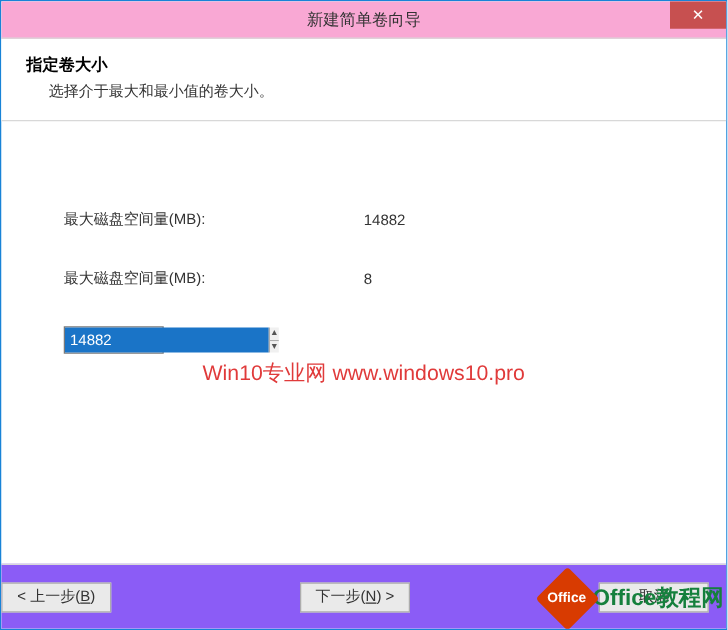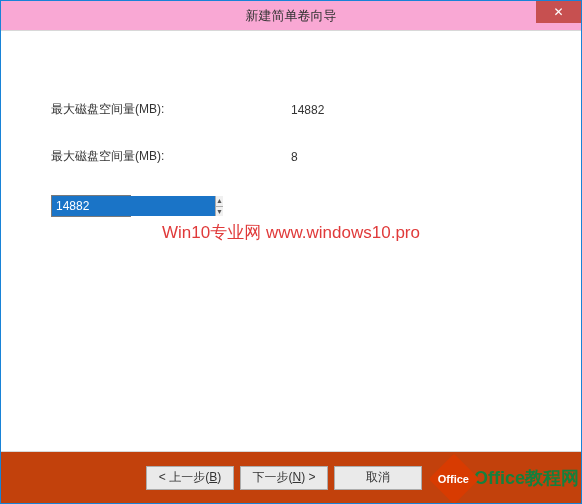--- a/index.html
+++ b/index.html
@@ -14,21 +14,21 @@
     .body-area { padding: 70px 40px 0 50px; position: relative; height: 330px; }
     .row { display: flex; align-items: center; margin-bottom: 30px; font-size: 12px; color: #333; }
     .row .label { width: 240px; }
     .row .value { }
     .spinner-wrap { display: flex; border: 1px solid #7a7a7a; height: 22px; width: 80px; }
     .spinner-input { flex: 1; border: none; outline: none; background: #1a74c7; color: #fff; font-size: 12px; padding: 0 4px; font-family: inherit; }
     .spinner-btns { width: 16px; display: flex; flex-direction: column; border-left: 1px solid #acacac; }
     .spin-btn { flex: 1; background: #f0f0f0; display: flex; align-items: center; justify-content: center; font-size: 7px; color: #555; cursor: pointer; border: none; line-height: 1; }
     .spin-btn:first-child { border-bottom: 1px solid #acacac; }
     .watermark { position: absolute; left: 0; right: 0; text-align: center; top: 190px; color: #e03a3a; font-size: 17px; font-family: Liberation Sans, sans-serif; }
-    .footer { position: absolute; bottom: 0; left: 0; right: 0; height: 52px; border-top: 1px solid #d8d8d8; display: flex; align-items: center; justify-content: center; padding-right: 14px; gap: 6px; background: #c2410c; }
+    .footer { position: absolute; bottom: 0; left: 0; right: 0; height: 52px; border-top: 1px solid #d8d8d8; display: flex; align-items: center; justify-content: space-between; padding-right: 14px; gap: 6px; background: #8b5cf6; }
     .btn { height: 24px; min-width: 88px; background: #eaeaea; border: 1px solid #acacac; font-size: 12px; color: #333; cursor: pointer; font-family: inherit; padding: 0 10px; }
     .overlay { position: absolute; right: 2px; bottom: 6px; display: flex; align-items: center; gap: 2px; background: transparent; }
     .overlay-icon { width: 36px; height: 36px; background: #d83b01; transform: rotate(45deg); display: flex; align-items: center; justify-content: center; border-radius: 3px; }
     .overlay-icon span { transform: rotate(-45deg); color: #fff; font-weight: bold; font-size: 11px; text-align: center; line-height: 1; }
     .overlay-text { display: flex; flex-direction: column; font-family: Arial, sans-serif; line-height: 1.1; }
     .overlay-text .t1 { color: #15803d; font-size: 18px; font-weight: bold; }
     .overlay-text .t2 { color: #888; font-size: 11px; }
     .underline { text-decoration: underline; }
   </style>
 </head>
@@ -36,20 +36,24 @@
 
 <div class="window">
 
   <div class="titlebar">
     <span class="title">新建简单卷向导</span>
     <div class="close-btn">
       <span>✕</span>
     </div>
   </div>
 
+  <div class="header-area">
+    <div class="header-title">指定卷大小</div>
+    <div class="header-sub">选择介于最大和最小值的卷大小。</div>
+  </div>
 
   <div class="body-area">
 
     <div class="row">
       <div class="label">最大磁盘空间量(MB):</div>
       <div class="value">14882</div>
     </div>
 
     <div class="row">
       <div class="label">最大磁盘空间量(MB):</div>

